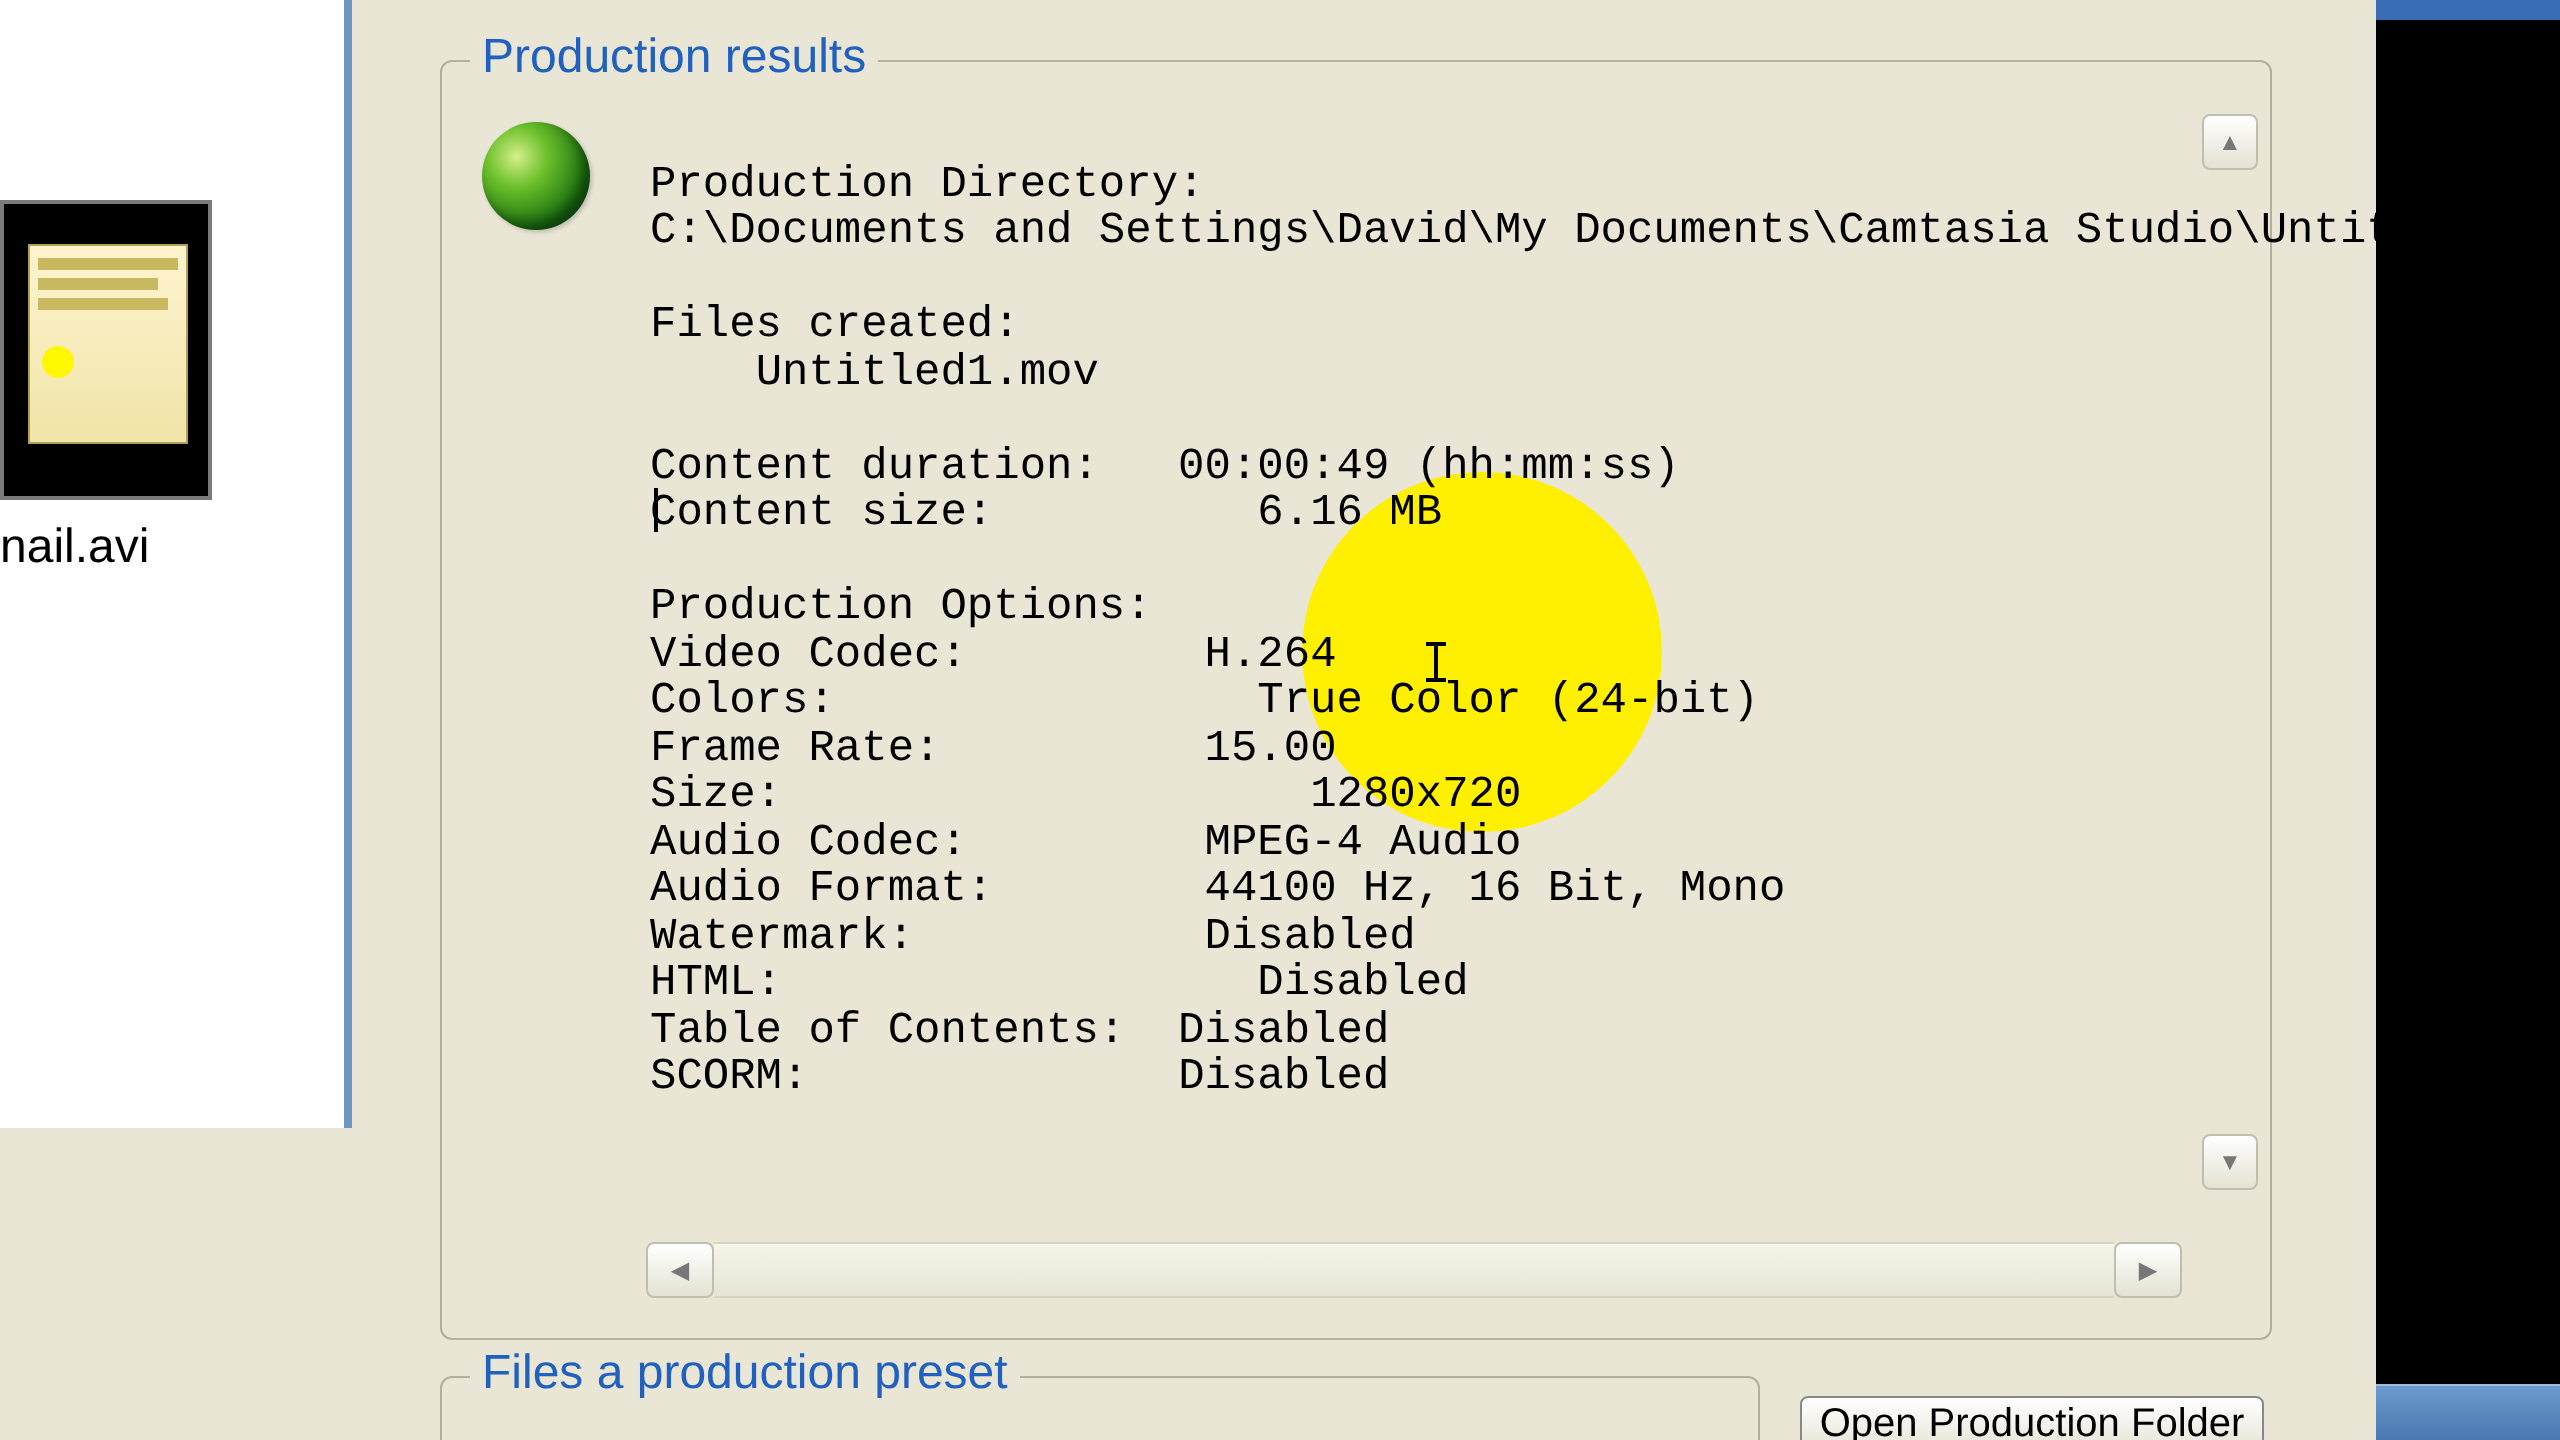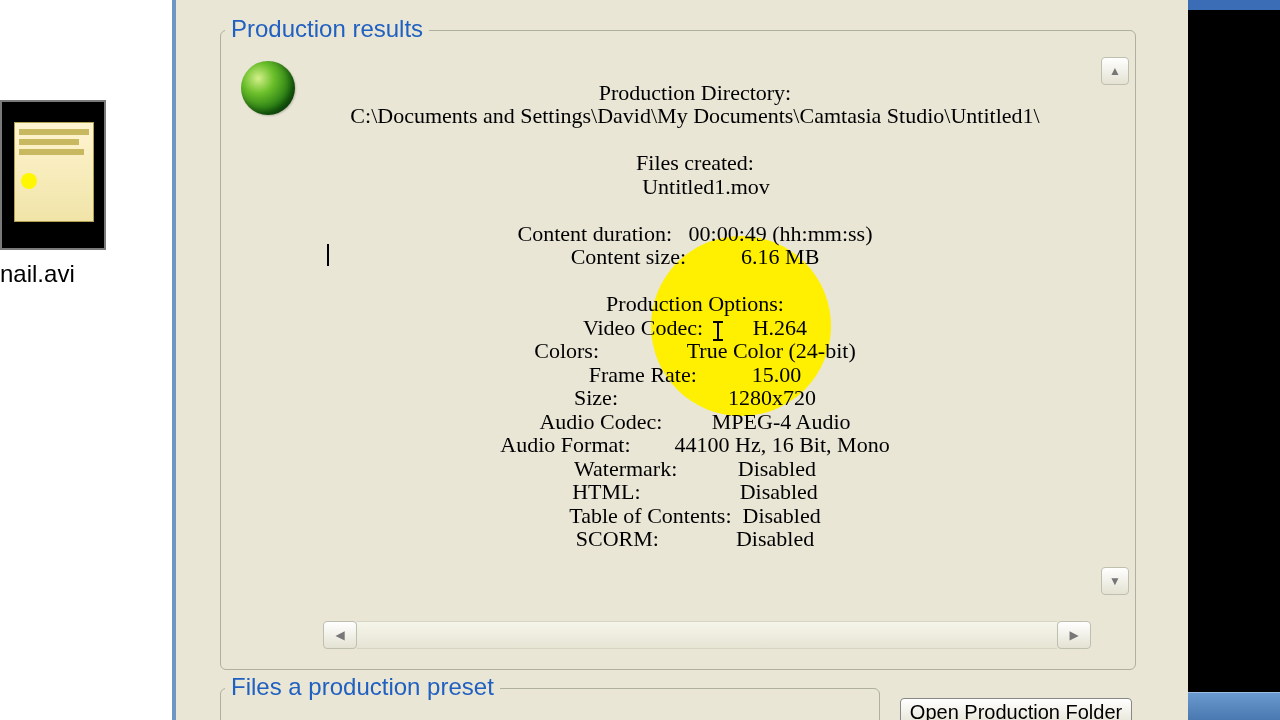--- a/index.html
+++ b/index.html
@@ -9,21 +9,21 @@
     width: 1280px;
     height: 720px;
     overflow: hidden;
     position: relative;
   }
   .left-pane {
     position: absolute;
     left: 0;
     top: 0;
     width: 176px;
-    height: 720px;
+    height: 564px;
     background: #ffffff;
     border-right: 4px solid #6d96c5;
   }
   .thumb {
     position: absolute;
     left: 0;
     top: 100px;
     width: 106px;
     height: 150px;
     background: #000;
@@ -60,21 +60,21 @@
   }
   .groupbox {
     position: absolute;
     border: 1px solid #b0b0a0;
     border-radius: 6px;
     background: #e9e6d6;
   }
   .groupbox-title {
     position: absolute;
     top: -16px;
-    left: 4px;
+    left: 14px;
     background: #e9e6d6;
     padding: 0 6px;
     color: #2060c0;
     font-size: 24px;
   }
   .results-box {
     left: 40px;
     top: 30px;
     width: 916px;
     height: 640px;
@@ -92,22 +92,21 @@
   .content {
     position: absolute;
     left: 104px;
     top: 26px;
     width: 740px;
     height: 530px;
     font-size: 22px;
     color: #000;
     line-height: 23.5px;
     white-space: pre;
-    font-family: Liberation Serif, serif;
-    text-align: center;
+    font-family: Liberation Mono, monospace;
   }
   .highlight-circle {
     position: absolute;
     left: 430px;
     top: 205px;
     width: 180px;
     height: 180px;
     border-radius: 50%;
     background: #ffef00;
     z-index: 0;

